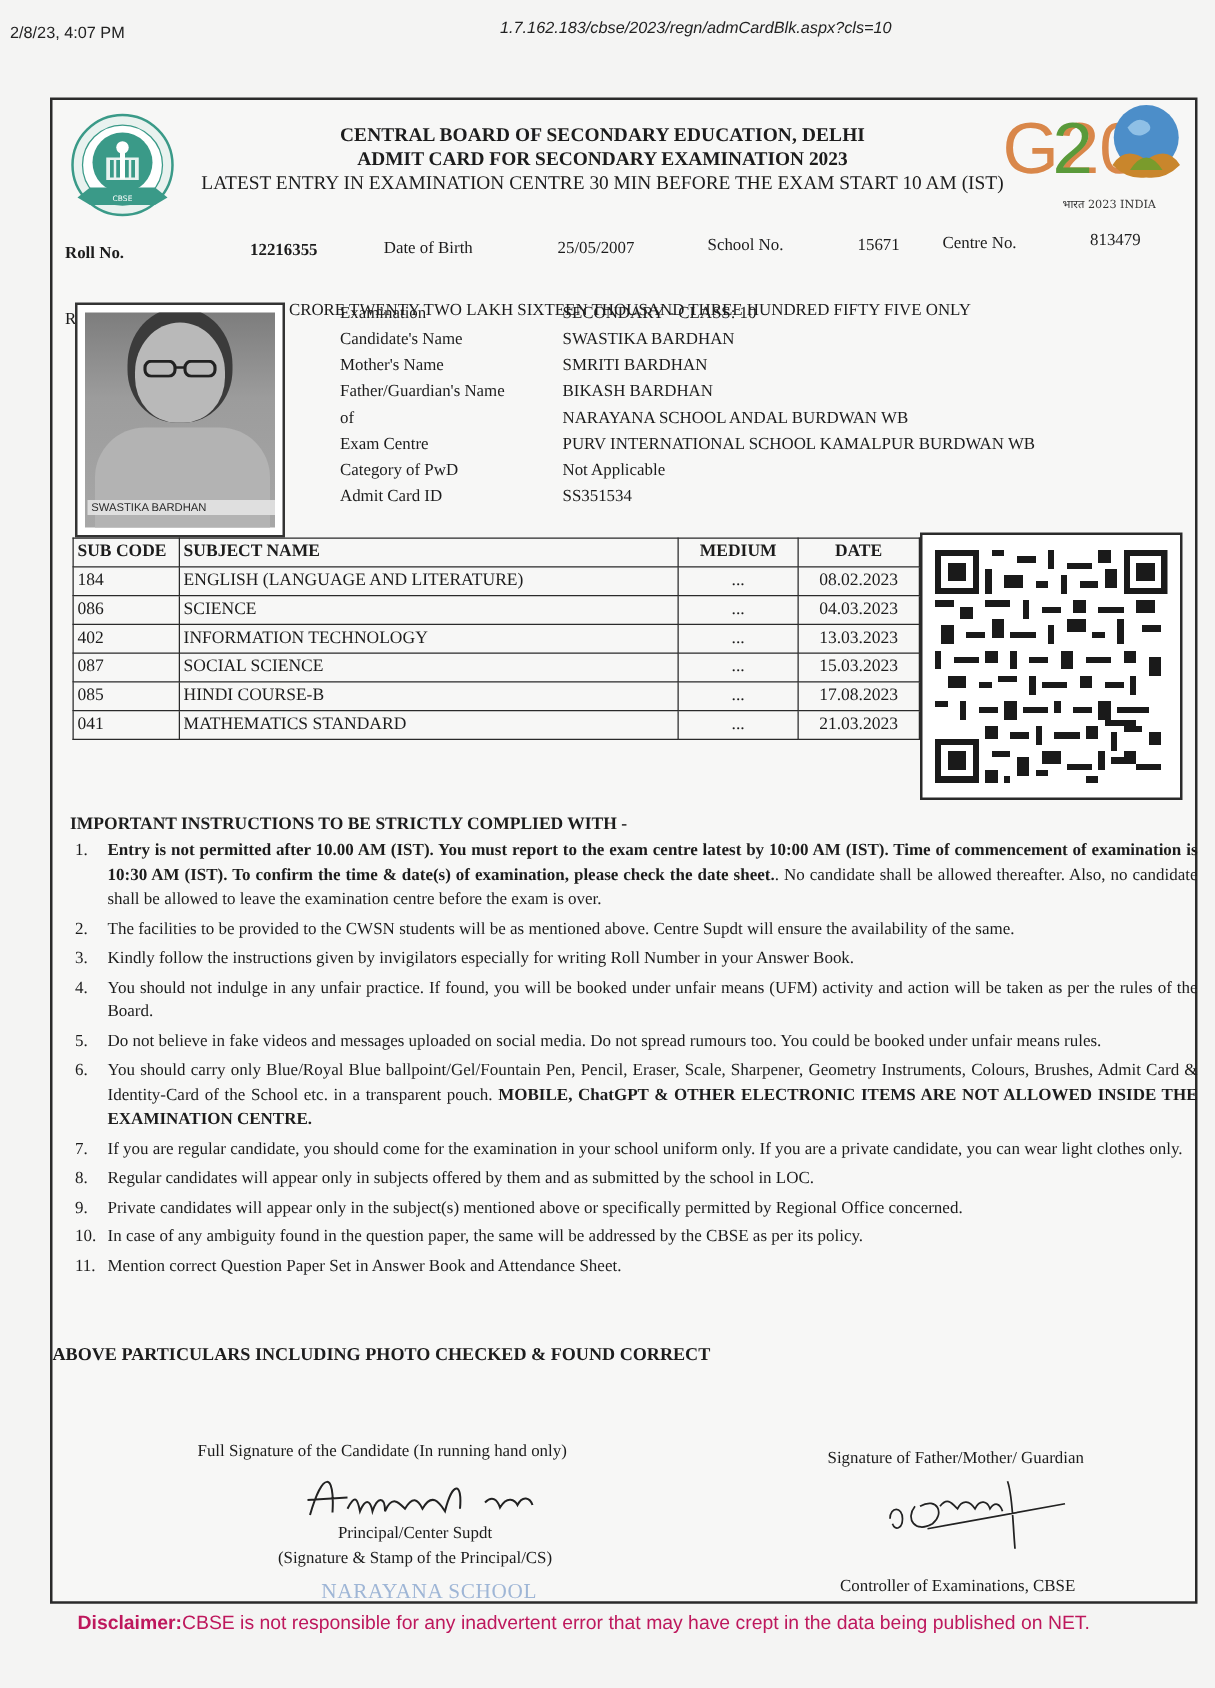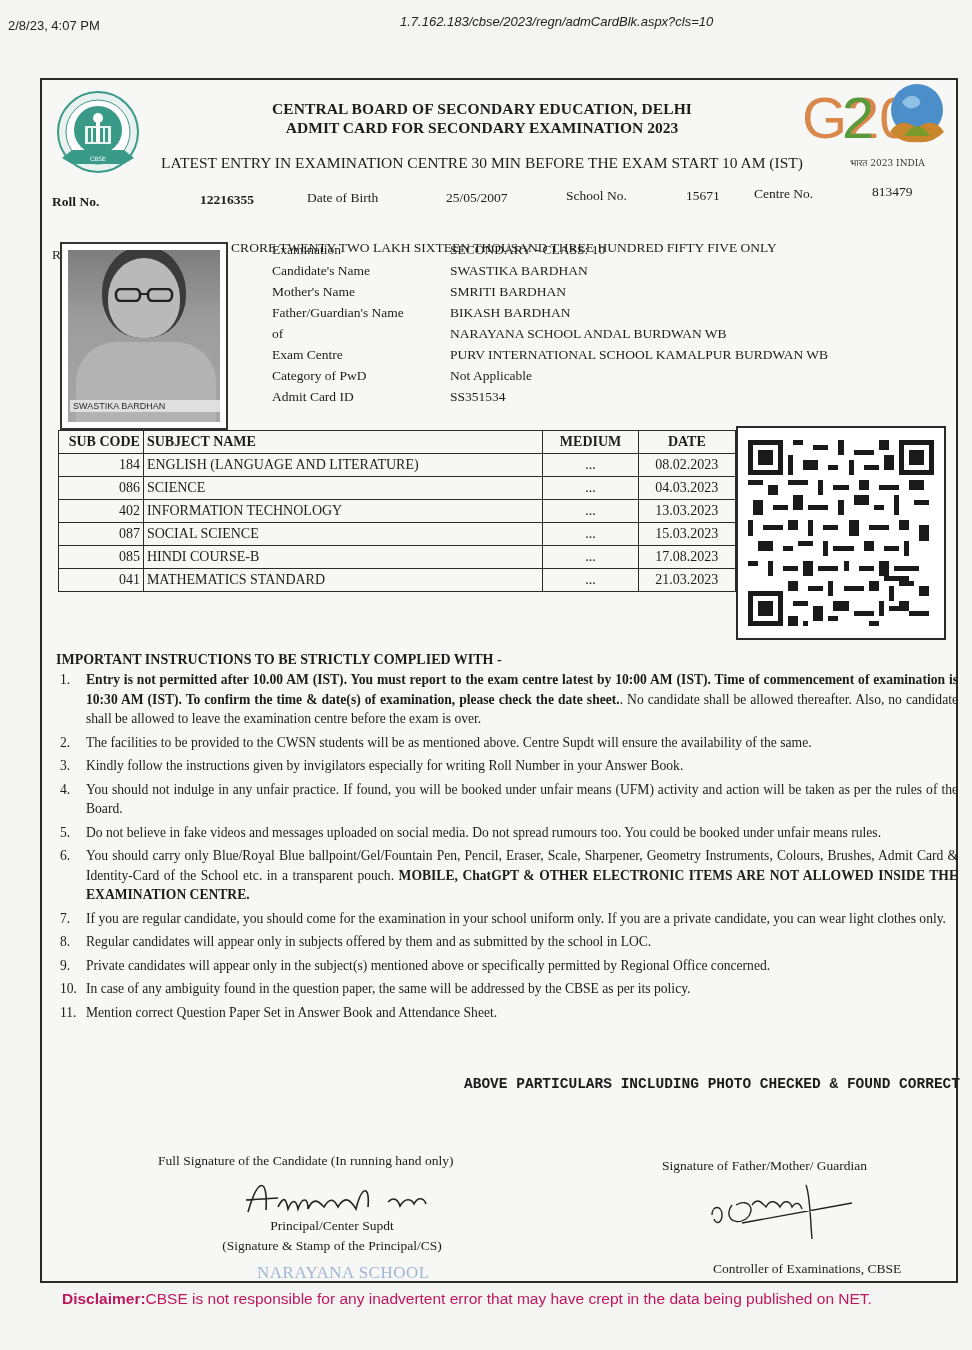--- a/index.html
+++ b/index.html
@@ -11,21 +11,21 @@
   .print-url { position: absolute; left: 400px; top: 0; font-style: italic; }
 
   .card { position: absolute; left: 40px; top: 78px; width: 918px; height: 1205px; border: 2px solid #2a2a2a; background: #f7f7f6; }
 
   .cbse-logo { position: absolute; left: 10px; top: 8px; width: 92px; height: 92px; }
   .g20-logo { position: absolute; left: 760px; top: 0px; width: 150px; height: 90px; }
 
   .title-block { position: absolute; left: 100px; top: 20px; width: 680px; text-align: center; }
   .title-1 { font-weight: bold; font-size: 15.5px; letter-spacing: 0.1px; }
   .title-2 { font-weight: bold; font-size: 15.5px; margin-top: 1px; }
-  .title-3 { font-size: 15.5px; margin-top: 17px; }
+  .title-3 { font-size: 15.5px; margin-top: 1px; }
 
   .row-roll { position: absolute; top: 108px; left: 8px; width: 900px; font-size: 13.5px; }
   .row-roll span { position: absolute; white-space: nowrap; }
   .bold { font-weight: bold; }
 
   .row-words { position: absolute; top: 128px; left: 8px; width: 900px; font-size: 13.5px; }
   .row-words span { position: absolute; white-space: nowrap; margin-top: 32px; }
 
   .photo { position: absolute; left: 18px; top: 162px; width: 168px; height: 188px; border: 2px solid #333; background: #fff; padding: 6px; }
   .photo-inner { width: 100%; height: 100%; background: linear-gradient(180deg, #7d7d7d 0%, #9c9c9c 40%, #a7a7a7 100%); position: relative; overflow: hidden; }
@@ -35,42 +35,42 @@
   .photo-caption { position: absolute; left: 2px; bottom: 10px; width: 150px; font-size: 9px; font-family: "Liberation Sans", sans-serif; color: #2a2a2a; background: rgba(230,230,230,0.85); padding: 1px 3px; white-space: nowrap; overflow: hidden; }
 
   .details { position: absolute; left: 230px; top: 162px; font-size: 13.5px; }
   .detail-row { position: relative; height: 21px; }
   .detail-label { position: absolute; left: 0; white-space: nowrap; }
   .detail-value { position: absolute; left: 178px; white-space: nowrap; }
 
   table.subjects { position: absolute; left: 16px; top: 350px; width: 678px; border-collapse: collapse; font-size: 14px; }
   table.subjects th, table.subjects td { border: 1.5px solid #2a2a2a; height: 23px; padding: 0 3px; }
   table.subjects th { font-weight: bold; font-size: 14px; }
-  .col-code { width: 82px; text-align: right; }
+  .col-code { width: 82px; text-align: left; }
   .col-name { width: 386px; text-align: left; }
   .col-medium { width: 92px; text-align: center; }
   .col-date { width: 94px; text-align: center; }
 
   .qr { position: absolute; left: 694px; top: 346px; width: 210px; height: 214px; border: 2px solid #2a2a2a; background: #fff; padding: 10px; }
 
   .instr-title { position: absolute; left: 14px; top: 572px; font-weight: bold; font-size: 14px; }
   .instructions { position: absolute; left: 14px; top: 590px; width: 902px; font-size: 13.6px; line-height: 19.5px; list-style: none; }
   .instructions li { position: relative; padding-left: 30px; margin-bottom: 4px; text-align: justify; }
   .instructions li .num { position: absolute; left: 4px; top: 0; }
   .instructions li .b { font-weight: bold; }
 
-  .verified { position: absolute; left: 0; top: 996px; width: 918px; text-align: right; font-weight: bold; font-size: 14.5px; font-family: Liberation Mono, monospace; }
+  .verified { position: absolute; left: 0; top: 996px; width: 918px; text-align: left; font-weight: bold; font-size: 14.5px; }
 
   .sig-cand-label { position: absolute; left: 116px; top: 1073px; font-size: 13.5px; }
   .sig-parent-label { position: absolute; left: 620px; top: 1078px; font-size: 13.5px; }
   .sig-principal { position: absolute; left: 196px; top: 1092px; width: 220px; height: 50px; }
   .sig-controller { position: absolute; left: 660px; top: 1095px; width: 180px; height: 70px; }
   .principal-title { position: absolute; left: 160px; top: 1136px; width: 260px; text-align: center; font-size: 13.5px; line-height: 20px; }
   .stamp { position: absolute; left: 215px; top: 1183px; font-size: 17px; color: #9fb6d6; letter-spacing: 0.5px; }
-  .controller-label { position: absolute; left: 630px; top: 1181px; font-size: 13.5px; margin-left: 41px; }
+  .controller-label { position: absolute; left: 630px; top: 1181px; font-size: 13.5px; }
 
   .disclaimer { position: absolute; left: 62px; top: 1290px; font-family: "Liberation Sans", sans-serif; font-size: 15.5px; color: #be185d; white-space: nowrap; }
   .disclaimer .lead { font-weight: bold; }
 </style>
 </head>
 <body>
 
 <div class="print-header">
   <span class="print-date">2/8/23, 4:07 PM</span>
   <span class="print-url">1.7.162.183/cbse/2023/regn/admCardBlk.aspx?cls=10</span>

